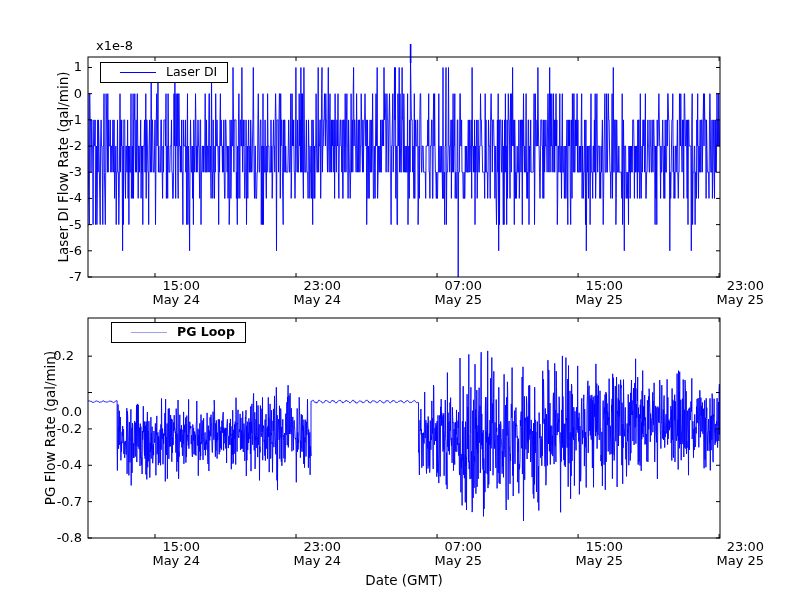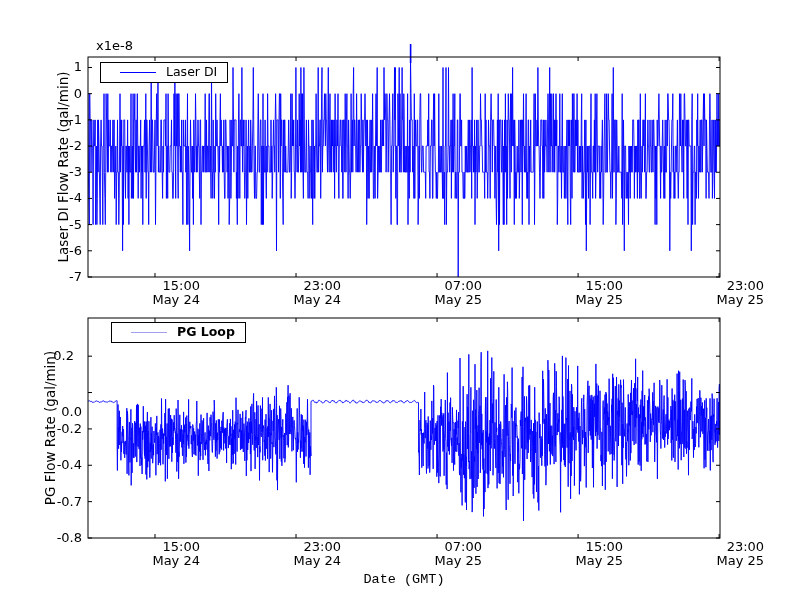--- a/index.html
+++ b/index.html
@@ -6,21 +6,21 @@
   #fig{
     position:relative;width:800px;height:600px;background:#ffffff;
     font-family:"DejaVu Sans","Liberation Sans",sans-serif;color:#000;overflow:hidden;
   }
   #plot-svg{position:absolute;left:0;top:0;}
   .chart-title{position:absolute;left:88px;top:36px;width:632px;text-align:center;
     font-size:15px;}
   .offset-text{position:absolute;left:96px;top:38px;font-size:13px;}
   .ylabel{position:absolute;white-space:nowrap;font-size:13.5px;
     transform:translate(-50%,-50%) rotate(-90deg);}
-  .xlabel{position:absolute;left:88px;top:572px;width:632px;text-align:center;font-size:13.5px;font-family:Liberation Mono, monospace;}
+  .xlabel{position:absolute;left:88px;top:572px;width:632px;text-align:center;font-size:13.5px;}
   .legend{position:absolute;display:flex;align-items:center;gap:10px;
     padding:2px 10px 3px 19px;border:1.5px solid #000;background:#fff;font-size:12.5px;
     line-height:14px;white-space:nowrap;}
   .legend-sample{display:inline-block;width:36px;height:0;border-top:1.5px solid #00f;}
   #legend-top{left:100px;top:62px;}
   #legend-bottom{left:111px;top:322px;font-weight:bold;}
   .xtick-label{position:absolute;width:90px;text-align:right;font-size:13px;line-height:14px;}
   .ytick-label{position:absolute;width:50px;text-align:right;font-size:13px;height:16px;line-height:16px;}
 </style>
 </head>

